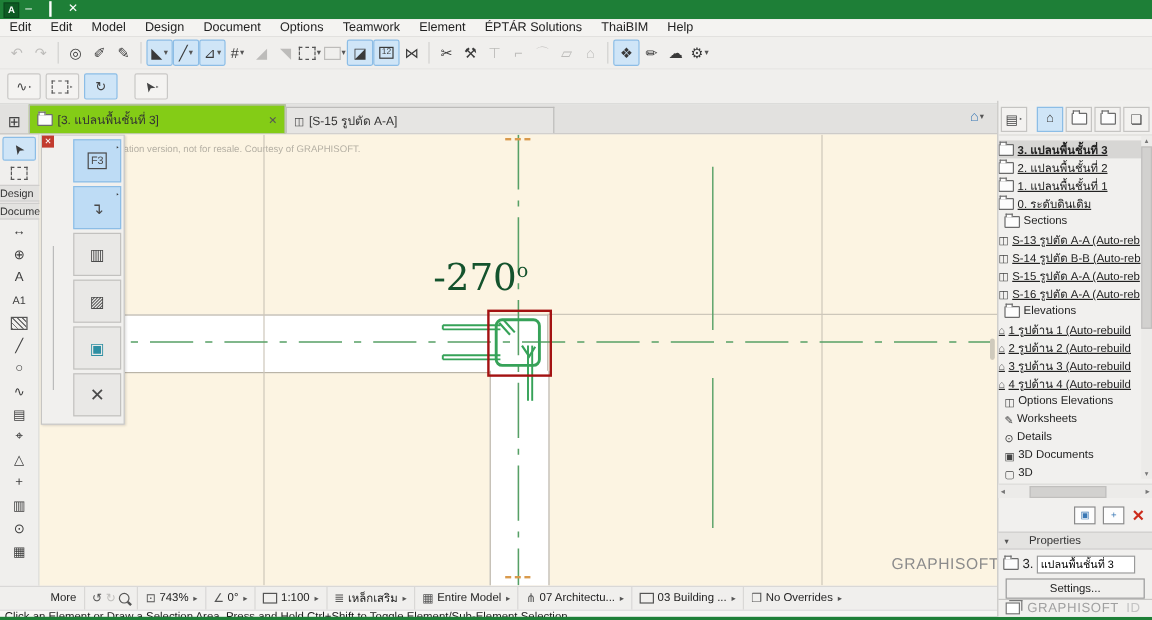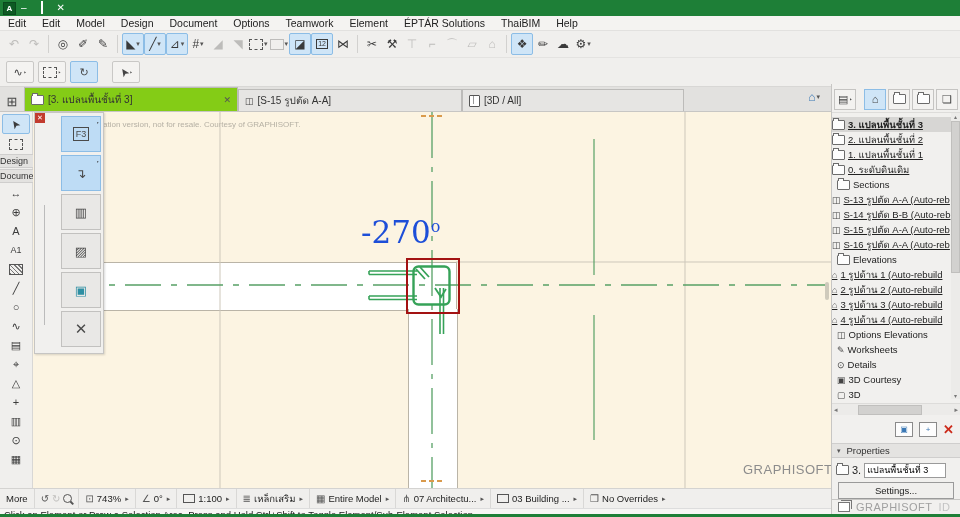--- a/index.html
+++ b/index.html
@@ -52,21 +52,21 @@
            border-bottom:1px solid #cfcecd;white-space:nowrap;overflow:hidden;}
   .i-marq{width:12px;height:9px;border:1px dashed #555;}
   .i-hatch{width:12px;height:9px;border:1px solid #555;background:repeating-linear-gradient(45deg,#777 0 1px,transparent 1px 3px);}
   .arrowglyph{display:inline-block;transform:rotate(-125deg);font-size:11px;}
   
   .canvas{width:800px;height:376px;background:#fcf4e2;position:relative;overflow:hidden;}
   .watermark{left:66px;top:8px;font-size:8px;color:#b5b0a4;}
   .beam{left:63px;top:150px;width:360px;height:47px;background:#fff;border:1px solid #bab4a7;border-left:none;}
   .column{left:375px;top:197px;width:48px;height:179px;background:#fff;border-left:1px solid #bab4a7;border-right:1px solid #bab4a7;}
   .redbox{left:373px;top:146px;width:50px;height:52px;border:2px solid #a31212;}
-  .angle{left:328px;top:102px;font-family:"DejaVu Serif",serif;font-size:31px;color:#1d4ed8;}
+  .angle{left:328px;top:102px;font-family:"DejaVu Serif",serif;font-size:31px;color:#14532d;}
   .angle sup{font-size:16px;}
   .gsoft{left:710px;top:350px;font-size:13px;color:#8c8c8c;letter-spacing:0.5px;}
   .scrollpill{left:792px;top:170px;width:4px;height:18px;background:#cfcabc;border-radius:2px;}
   
   .palette{left:1px;top:0px;width:64px;height:234px;background:#f1f0ee;border:1px solid #c6c5c3;
            box-shadow:1px 1px 2px rgba(0,0,0,.15);display:flex;flex-direction:column;align-items:flex-end;
            padding:3px 2px;gap:3px;}
   .pclose{position:absolute;left:0;top:0;width:10px;height:10px;background:#c23b2e;color:#fff;font-size:7px;
           display:flex;align-items:center;justify-content:center;}
   .pbtn{width:38px;height:34px;border:1px solid #c2c1bf;background:#e9e8e6;display:flex;align-items:center;
@@ -87,32 +87,32 @@
   .ind1{padding-left:5px;} .ind2{padding-left:0;text-decoration:underline;}
   .ticon{font-size:9px;color:#444;flex:none;display:flex;}
   .vscroll{position:absolute;right:0;top:0;width:9px;height:286px;background:#ecebe9;display:flex;flex-direction:column;align-items:center;font-size:6px;color:#777;}
   .vthumb{width:7px;height:150px;background:#d2d1cf;margin-top:1px;border:1px solid #c0bfbd;}
   .hscroll{height:11px;display:flex;align-items:center;background:#ecebe9;border-top:1px solid #dddcda;font-size:7px;color:#777;position:relative;}
   .hthumb{position:absolute;left:26px;width:62px;height:8px;background:#d2d1cf;border:1px solid #c0bfbd;top:1px;}
   .navacts{height:28px;display:flex;align-items:center;justify-content:flex-end;gap:6px;padding-right:6px;}
   .navact{width:16px;height:13px;border:1px solid #8a8a8a;background:#fdfdfd;font-size:8px;display:flex;align-items:center;justify-content:center;color:#3a78b5;}
   .navx{color:#cc2a1a;font-size:13px;font-weight:bold;}
   .propshdr{height:13px;background:#e4e3e1;border-top:1px solid #cfcecd;border-bottom:1px solid #cfcecd;
-            display:flex;align-items:center;font-size:9.5px;padding-left:4px;gap:6px;color:#333;}
+            display:flex;align-items:center;font-size:9.5px;padding-left:4px;gap:17px;color:#333;}
   .propsrow{height:24px;display:flex;align-items:center;gap:3px;padding:0 4px;}
   .propsrow input{width:76px;height:13px;border:1px solid #9a9a9a;font-size:9px;padding:0 2px;font-family:"Liberation Sans",sans-serif;}
   .settings{height:15px;margin:0 6px;border:1px solid #9a9a9a;background:#f0efed;font-size:9.5px;display:flex;
             align-items:center;justify-content:center;color:#222;text-align:center;}
   .gsid{flex:1;border-top:1px solid #c7c6c4;display:flex;align-items:center;gap:6px;padding-left:6px;
         color:#a0a0a0;font-size:11px;letter-spacing:0.5px;}
   .gsid .suffix{color:#c4c4c4;}
   .gsidicon{width:10px;height:8px;border:1px solid #777;position:relative;background:#fff;}
   .gsidicon::before{content:"";position:absolute;left:2px;top:-3px;width:10px;height:8px;border:1px solid #777;border-left:none;border-bottom:none;}
   
-  .bottombar{height:19px;width:832px;background:#f0efed;border-top:1px solid #d4d3d1;display:flex;align-items:center;font-size:9.5px;color:#222;}
+  .bottombar{height:19px;width:832px;background:#f0efed;border-top:1px solid #d4d3d1;display:flex;align-items:center;font-size:9.5px;color:#222;padding-left:36px;}
   .bseg{display:flex;align-items:center;gap:3px;padding:0 6px;height:100%;border-right:1px solid #d9d8d6;white-space:nowrap;}
   .bico{font-size:10px;color:#555;}
   .i-mag{width:7px;height:7px;border:1.5px solid #555;border-radius:50%;position:relative;display:inline-block;}
   .i-mag::after{content:"";position:absolute;width:4px;height:1.5px;background:#555;transform:rotate(45deg);right:-3px;bottom:-1px;}
   .i-page{width:10px;height:7px;border:1px solid #555;}
   .statusbar{height:11px;width:832px;background:#f7f6f4;border-top:1px solid #ddd;display:flex;align-items:center;
              font-size:9.5px;color:#1a1a1a;padding-left:4px;}
   .greenstrip{position:absolute;left:0;bottom:0;width:960px;height:3px;background:#1e7f37;}
 </style>
 </head>
@@ -219,24 +219,20 @@
 <div class="tabbar">
   <span class="tabovr">⊞</span>
   <div class="tab active" style="width:200px">
     <span class="i-folder"></span>
     <span>[3. แปลนพื้นชั้นที่ 3]</span>
     <span class="tabclose">✕</span>
   </div>
   <div class="tab" style="width:210px">
     <span class="ticon">◫</span>
     <span>[S-15 รูปตัด A-A]</span>
-  </div>
-  <div class="tab" style="width:208px">
-    <span class="i-box3d"></span>
-    <span>[3D / All]</span>
   </div>
   <span class="quickopts">
       <span>⌂</span>
       <span class="caret">▾</span>
     </span>
 </div>
 
 <div class="main">
 
   <div class="toolbox">
@@ -488,21 +484,21 @@
     <div class="trow ind1">
         <span class="ticon">✎</span>
         <span>Worksheets</span>
       </div>
     <div class="trow ind1">
         <span class="ticon">⊙</span>
         <span>Details</span>
       </div>
     <div class="trow ind1">
         <span class="ticon">▣</span>
-        <span>3D Courtesy</span>
+        <span>3D Documents</span>
       </div>
     <div class="trow ind1">
         <span class="ticon">▢</span>
         <span>3D</span>
       </div>
     <div class="vscroll">
       <span>▴</span>
       <span class="vthumb"></span>
       <span style="margin-top:auto">▾</span>
     </div>

